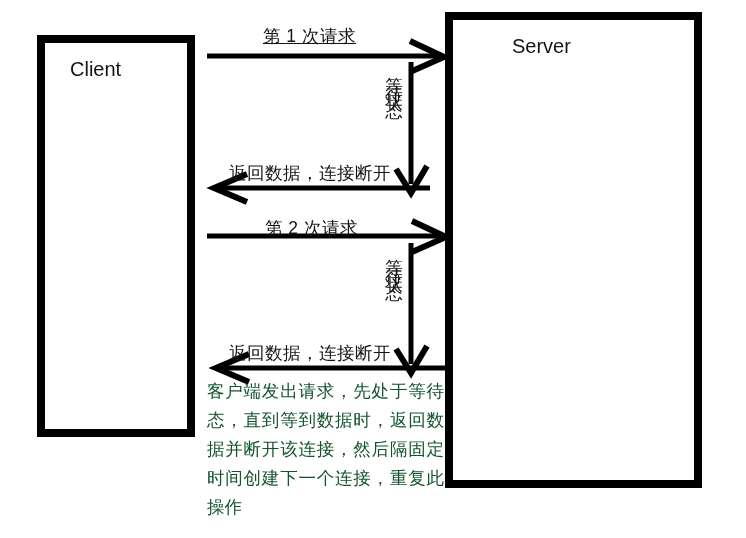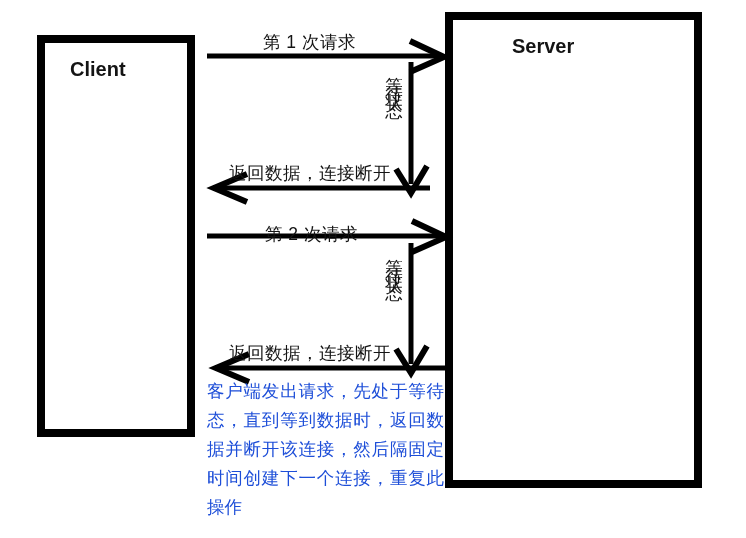--- a/index.html
+++ b/index.html
@@ -32,21 +32,20 @@
     left: 445px;
     top: 12px;
     width: 257px;
     height: 476px;
   }
   .box-label {
     position: absolute;
     font-size: 20px;
     color: #141414;
     white-space: nowrap;
-    font-weight: bold;
   }
   .client-label { left: 70px; top: 58px; }
   .server-label { left: 512px; top: 35px; }
   .arrows {
     position: absolute;
     left: 0;
     top: 0;
   }
   .arrows line {
     stroke: #000000;
@@ -60,42 +59,42 @@
     stroke-linejoin: miter;
     stroke-linecap: butt;
   }
   .h-label {
     position: absolute;
     font-size: 17.5px;
     color: #141414;
     white-space: nowrap;
     letter-spacing: 0.5px;
   }
-  .request1-label { left: 263px; top: 30px; }
+  .request1-label { left: 263px; top: 24px; text-decoration: underline; }
   .return1-label  { left: 229px; top: 161px; }
-  .request2-label { left: 265px; top: 222px; }
+  .request2-label { left: 265px; top: 216px; }
   .return2-label  { left: 229px; top: 341px; }
   .v-label {
     position: absolute;
     writing-mode: vertical-rl;
     text-orientation: upright;
     font-size: 17.5px;
     letter-spacing: 8px;
     color: #141414;
   }
   .wait1-label { left: 382px; top: 63px; }
   .wait2-label { left: 382px; top: 245px; }
   .note {
     position: absolute;
     left: 207px;
     top: 377px;
     width: 237px;
     font-size: 17.5px;
     line-height: 29px;
-    color: #1d4ed8;
+    color: #14532d;
     text-align: justify;
   }
 </style>
 </head>
 <body>
 
 <div class="canvas">
 
   <div class="box client-box"></div>
   <div class="box-label client-label">Client</div>

